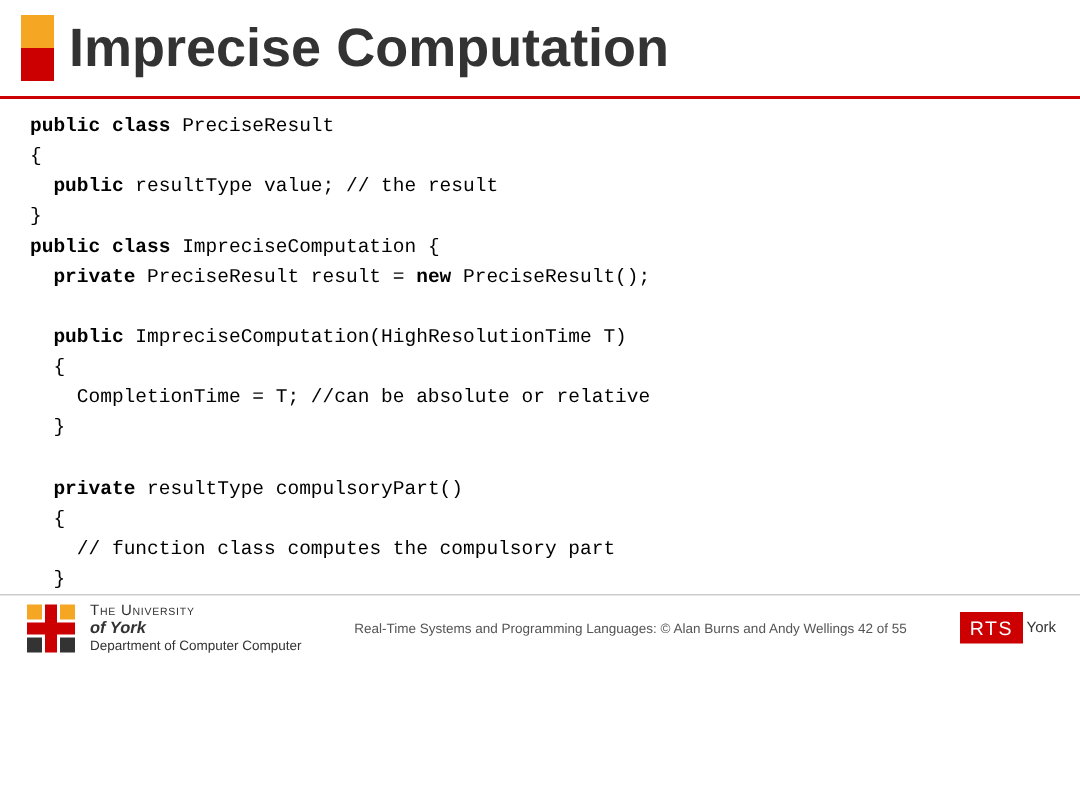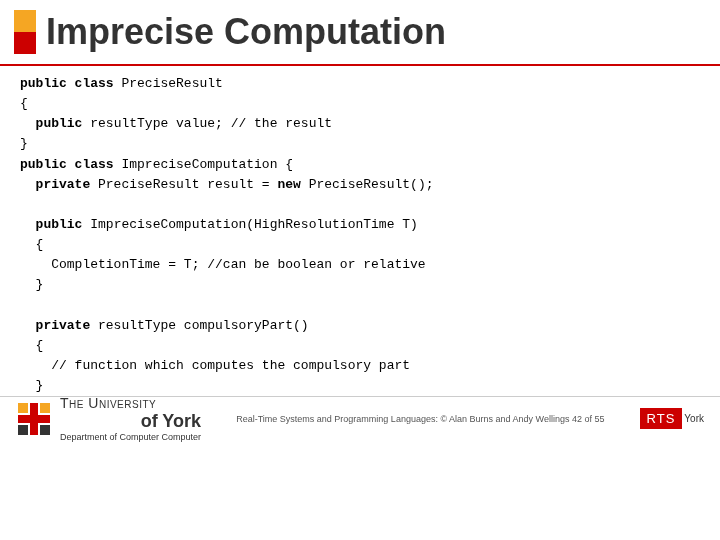--- a/index.html
+++ b/index.html
@@ -97,36 +97,36 @@
       align-items: center;
       gap: 8px;
     }
 
     .footer-logo-area {
       display: flex;
       flex-direction: column;
     }
 
     .footer-logo-top {
-      font-size: 14px;
+      font-size: 10px;
       font-variant: small-caps;
       color: #333333;
       letter-spacing: 0.5px;
     }
 
     .footer-logo-bottom {
       font-size: 9px;
       color: #333333;
     }
 
     .footer-logo-york {
-      font-size: 18px;
+      font-size: 11px;
+      font-style: italic;
       font-weight: bold;
       color: #333333;
-      text-align: right;
     }
 
     .footer-center {
       font-size: 9px;
       color: #555555;
       text-align: center;
       flex: 1;
       padding: 0 10px;
     }
 
@@ -168,26 +168,26 @@
 
     <span class="code-line"><span class="kw">public class</span><span> PreciseResult</span></span>
     <span class="code-line">{</span>
     <span class="code-line">  <span class="kw">public</span> resultType value; <span class="comment">// the result</span></span>
     <span class="code-line">}</span>
     <span class="code-line"><span class="kw">public class</span> ImpreciseComputation {</span>
     <span class="code-line">  <span class="kw">private</span> PreciseResult result = <span class="kw">new</span> PreciseResult();</span>
     <span class="code-line">&nbsp;</span>
     <span class="code-line">  <span class="kw">public</span> ImpreciseComputation(HighResolutionTime T)</span>
     <span class="code-line">  {</span>
-    <span class="code-line">    CompletionTime = T; <span class="comment">//can be boolean or relative</span></span>
+    <span class="code-line">    CompletionTime = T; <span class="comment">//can be absolute or relative</span></span>
     <span class="code-line">  }</span>
     <span class="code-line">&nbsp;</span>
     <span class="code-line">  <span class="kw">private</span> resultType compulsoryPart()</span>
     <span class="code-line">  {</span>
-    <span class="code-line">    <span class="comment">// function which computes the compulsory part</span></span>
+    <span class="code-line">    <span class="comment">// function class computes the compulsory part</span></span>
     <span class="code-line">  }</span>
 
   </div>
 
   <div class="footer">
     <div class="footer-left">
 
       <svg width="36" height="36" viewBox="0 0 36 36">
 
         <rect x="14" y="2" width="8" height="32" fill="#cc0000"></rect>

